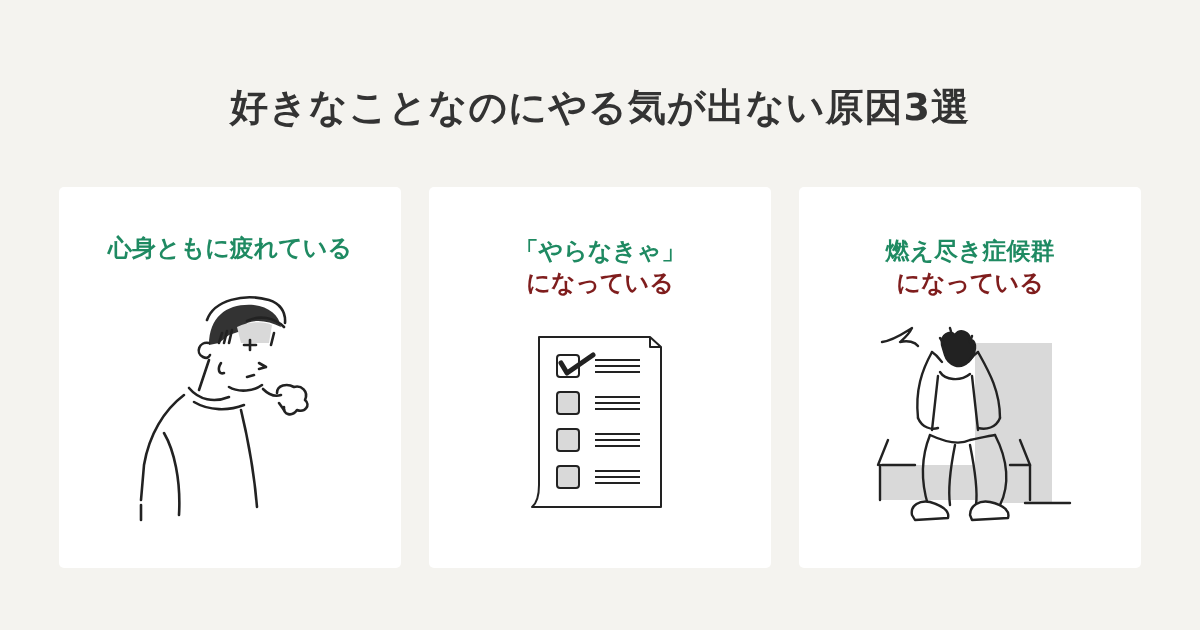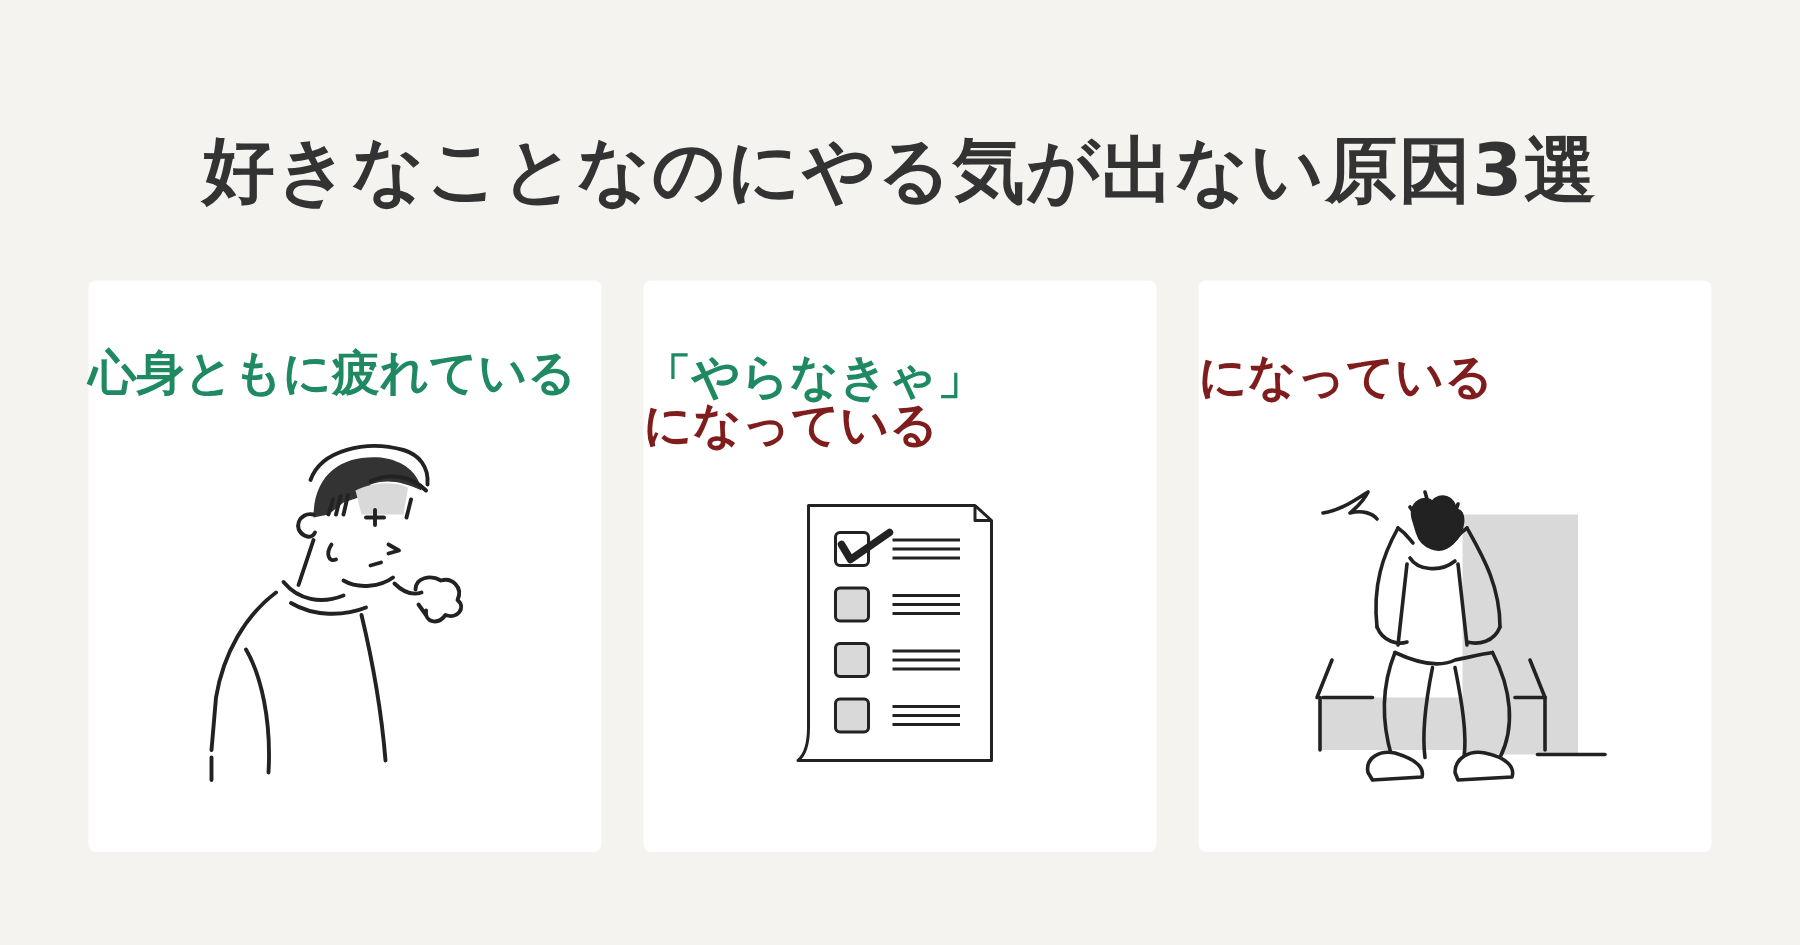--- a/index.html
+++ b/index.html
@@ -1,31 +1,31 @@
 <!DOCTYPE html>
 <html><head>
 <meta charset="utf-8">
 <style>
   * { box-sizing: border-box; margin: 0; padding: 0; }
   html, body { width: 1200px; height: 630px; overflow: hidden; }
   body { background: #f4f3ef; font-family: "DejaVu Sans", "Liberation Sans", sans-serif; position: relative; }
   .title {
     position: absolute; left: 0; top: 82px; width: 1200px; text-align: center;
-    font-size: 48px; font-weight: bold; color: #333333; letter-spacing: 1px;
+    font-size: 38px; font-weight: bold; color: #333333; letter-spacing: 1px;
   }
   .card {
     position: absolute; top: 187px; width: 342px; height: 381px;
     background: #ffffff; border-radius: 5px;
   }
   .card-1 { left: 59px; }
   .card-2 { left: 429px; }
   .card-3 { left: 799px; }
   .card-heading {
-    position: absolute; left: 0; width: 100%; text-align: left;
-    font-size: 32px; font-weight: bold; line-height: 32px;
+    position: absolute; left: 0; width: 100%; text-align: center;
+    font-size: 24px; font-weight: bold; line-height: 32px;
   }
   .card-1 .card-heading { top: 45px; }
   .card-2 .card-heading, .card-3 .card-heading { top: 48px; }
   .green { color: #1f8a62; display: block; }
   .dark { color: #7f1d1d; display: block; }
   .illus { position: absolute; }
   .card-1 .illus { left: 70px; top: 98px; width: 200px; height: 240px; }
   .card-2 .illus { left: 96px; top: 138px; width: 150px; height: 190px; }
   .card-3 .illus { left: 61px; top: 123px; width: 220px; height: 220px; }
 </style>
@@ -114,20 +114,21 @@
         <path d="M70 146 L115 146"></path>
           <path d="M70 152 L115 152"></path>
           <path d="M70 158 L115 158"></path>
       </g>
     </svg>
   </div>
 </div>
 
 <div class="card card-3">
   <div class="card-heading">
+    <span class="green">燃え尽き症候群</span>
     <span class="dark">になっている</span>
   </div>
   <div class="illus">
     <svg width="220" height="220" viewBox="0 0 220 220" fill="none" stroke="#222" stroke-width="2.4" stroke-linecap="round" stroke-linejoin="round">
 
       <rect x="115" y="33" width="77" height="160" fill="#d9d9d9" stroke="none"></rect>
 
       <rect x="20" y="155" width="150" height="35" fill="#d9d9d9" stroke="none"></rect>
 
       <path d="M165 193 L210 193"></path>

